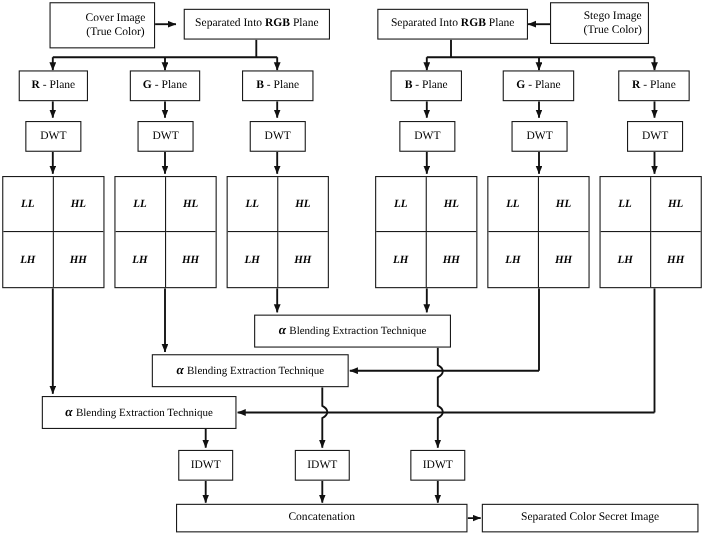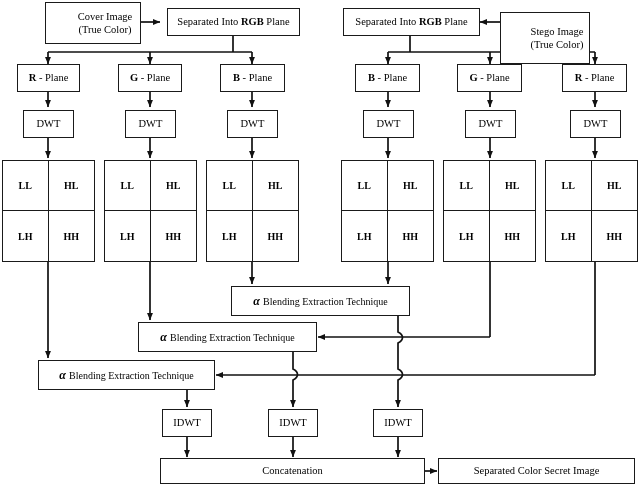--- a/index.html
+++ b/index.html
@@ -6,21 +6,21 @@
   #root{position:relative;width:640px;height:486px;background:#ffffff;
         font-family:"Liberation Serif", serif; overflow:hidden;}
   svg.wires{position:absolute;left:0;top:0;width:640px;height:486px;pointer-events:none;}
   .box{position:absolute;box-sizing:border-box;border:1.6px solid #1a1a1a;background:#ffffff;
        display:flex;align-items:center;justify-content:center;text-align:center;
        font-size:10.5px;color:#000;line-height:1.25;z-index:2;}
   .box.tall{flex-direction:column;padding-left:24px;}
   .quad{position:absolute;box-sizing:border-box;border:1.6px solid #1a1a1a;background:#ffffff;
         display:grid;grid-template-columns:1fr 1fr;grid-template-rows:1fr 1fr;z-index:2;}
   .quad > div{display:flex;align-items:center;justify-content:center;
-              font-size:10px;font-weight:bold;color:#000;box-sizing:border-box;}
+              font-size:10px;font-weight:bold;color:#000;box-sizing:border-box;font-style:italic;}
   .quad > div:nth-child(1){border-right:1.4px solid #1a1a1a;border-bottom:1.4px solid #1a1a1a;}
   .quad > div:nth-child(2){border-bottom:1.4px solid #1a1a1a;}
   .quad > div:nth-child(3){border-right:1.4px solid #1a1a1a;text-align:center;}
   .pl{font-weight:bold;}
   .alpha{font-weight:bold;font-style:italic;font-size:12px;margin-right:3px;}
   .bl{font-size:10px;}
   .lbl{white-space:nowrap;}
 </style>
 </head>
 <body>
@@ -99,21 +99,21 @@
   </div>
 
   <div class="box" style="left:167px;top:8px;width:133px;height:28px;">
     <span class="lbl"><span>Separated Into </span><b>RGB</b><span> Plane</span></span>
   </div>
 
   <div class="box" style="left:343px;top:8px;width:137px;height:28px;">
     <span class="lbl"><span>Separated Into </span><b>RGB</b><span> Plane</span></span>
   </div>
 
-  <div class="box tall" style="left:500px;top:12px;width:90px;height:52px;">
+  <div class="box tall" style="left:500px;top:2px;width:90px;height:38px;">
     <span class="lbl">Stego Image</span>
     <span class="lbl">(True Color)</span>
   </div>
 
   <div class="box" style="left:17px;top:64px;width:63px;height:28px;">
     <span class="lbl"><b class="pl">R</b><span> - Plane</span></span>
   </div>
   <div class="box" style="left:118px;top:64px;width:64px;height:28px;">
     <span class="lbl"><b class="pl">G</b><span> - Plane</span></span>
   </div>

